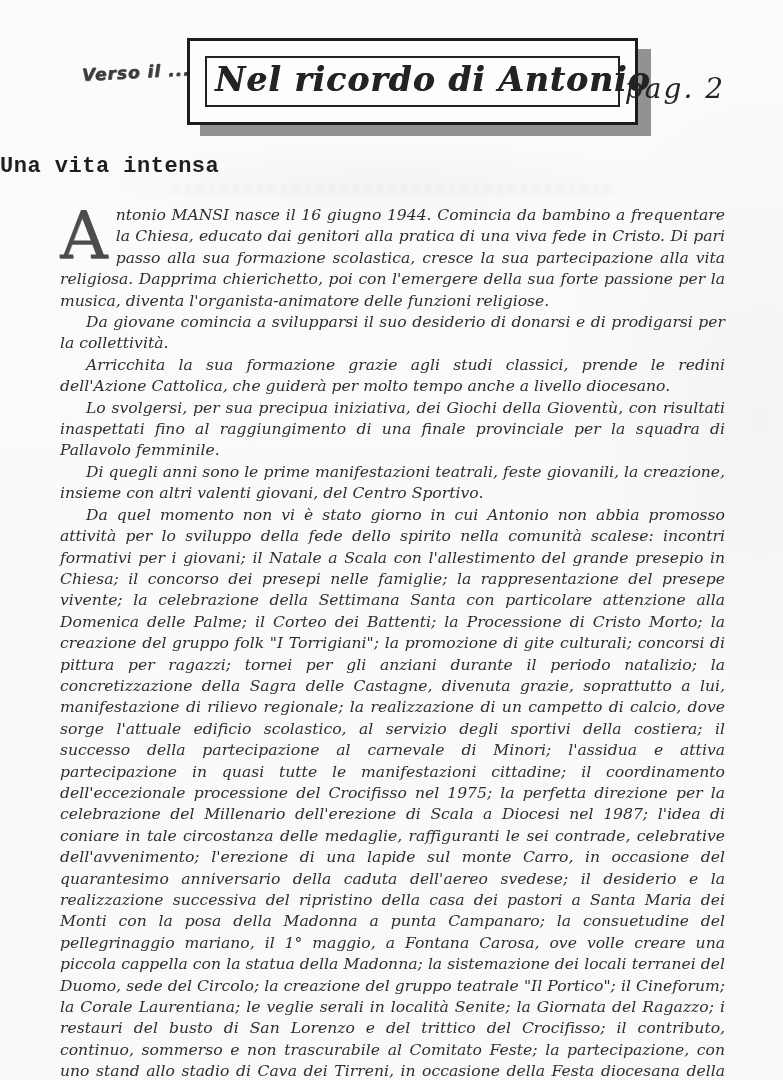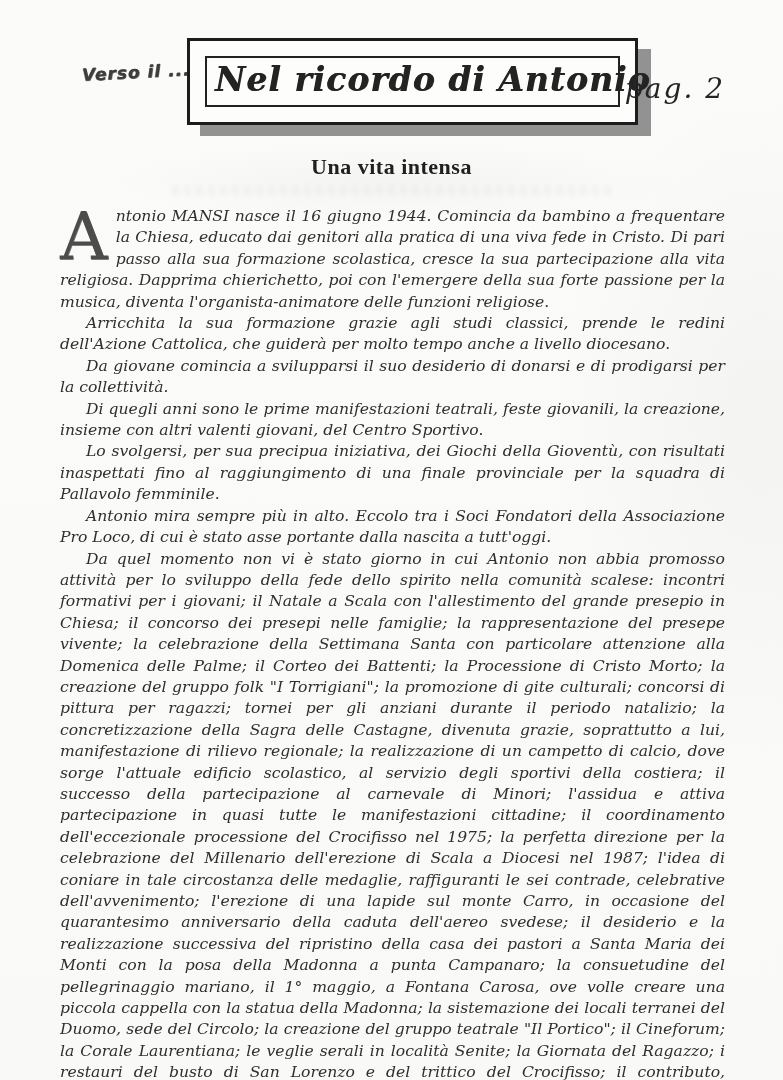--- a/index.html
+++ b/index.html
@@ -72,22 +72,21 @@
     font-family: "DejaVu Serif", serif;
     font-style: italic;
     font-size: 28px;
     color: #242424;
     letter-spacing: 2px;
   }
 
   
   .article-heading {
     margin: 16px 0 0 0;
-    text-align: center;
-    font-family: Liberation Serif, serif;
+    font-family: Liberation Mono, monospace;
     font-style: normal;
     font-weight: bold;
     font-size: 22px;
     letter-spacing: 0.5px;
     color: #1f1f1f;
   }
   .ghost-line {
     width: 440px;
     height: 11px;
     margin: 5px auto 0 auto;
@@ -145,21 +144,20 @@
   <h2 class="article-heading">Una vita intensa</h2>
 
   <div class="ghost-line"></div>
 
   <div class="article-body">
 
     <p class="opening">
       <span class="dropcap">A</span><span>ntonio MANSI nasce il 16 giugno 1944. Comincia da bambino a frequentare la Chiesa, educato dai genitori alla pratica di una viva fede in Cristo. Di pari passo alla sua formazione scolastica, cresce la sua partecipazione alla vita religiosa. Dapprima chierichetto, poi con l'emergere della sua forte passione per la musica, diventa l'organista-animatore delle funzioni religiose.</span>
     </p>
 
+    <p>Da giovane comincia a svilupparsi il suo desiderio di donarsi e di prodigarsi per la collettività.</p>
     <p>Arricchita la sua formazione grazie agli studi classici, prende le redini dell'Azione Cattolica, che guiderà per molto tempo anche a livello diocesano.</p>
-    <p>Da giovane comincia a svilupparsi il suo desiderio di donarsi e di prodigarsi per la collettività.</p>
+    <p>Lo svolgersi, per sua precipua iniziativa, dei Giochi della Gioventù, con risultati inaspettati fino al raggiungimento di una finale provinciale per la squadra di Pallavolo femminile.</p>
     <p>Di quegli anni sono le prime manifestazioni teatrali, feste giovanili, la creazione, insieme con altri valenti giovani, del Centro Sportivo.</p>
-    <p>Lo svolgersi, per sua precipua iniziativa, dei Giochi della Gioventù, con risultati inaspettati fino al raggiungimento di una finale provinciale per la squadra di Pallavolo femminile.</p>
-    <p>Antonio mira sempre più in alto. Eccolo tra i Soci Fondatori della Associazione Pro Loco, di cui è stato asse portante dalla nascita a tutt'oggi.</p>
     <p>Da quel momento non vi è stato giorno in cui Antonio non abbia promosso attività per lo sviluppo della fede dello spirito nella comunità scalese: incontri formativi per i giovani; il Natale a Scala con l'allestimento del grande presepio in Chiesa; il concorso dei presepi nelle famiglie; la rappresentazione del presepe vivente; la celebrazione della Settimana Santa con particolare attenzione alla Domenica delle Palme; il Corteo dei Battenti; la Processione di Cristo Morto; la creazione del gruppo folk "I Torrigiani"; la promozione di gite culturali; concorsi di pittura per ragazzi; tornei per gli anziani durante il periodo natalizio; la concretizzazione della Sagra delle Castagne, divenuta grazie, soprattutto a lui, manifestazione di rilievo regionale; la realizzazione di un campetto di calcio, dove sorge l'attuale edificio scolastico, al servizio degli sportivi della costiera; il successo della partecipazione al carnevale di Minori; l'assidua e attiva partecipazione in quasi tutte le manifestazioni cittadine; il coordinamento dell'eccezionale processione del Crocifisso nel 1975; la perfetta direzione per la celebrazione del Millenario dell'erezione di Scala a Diocesi nel 1987; l'idea di coniare in tale circostanza delle medaglie, raffiguranti le sei contrade, celebrative dell'avvenimento; l'erezione di una lapide sul monte Carro, in occasione del quarantesimo anniversario della caduta dell'aereo svedese; il desiderio e la realizzazione successiva del ripristino della casa dei pastori a Santa Maria dei Monti con la posa della Madonna a punta Campanaro; la consuetudine del pellegrinaggio mariano, il 1° maggio, a Fontana Carosa, ove volle creare una piccola cappella con la statua della Madonna; la sistemazione dei locali terranei del Duomo, sede del Circolo; la creazione del gruppo teatrale "Il Portico"; il Cineforum; la Corale Laurentiana; le veglie serali in località Senite; la Giornata del Ragazzo; i restauri del busto di San Lorenzo e del trittico del Crocifisso; il contributo, continuo, sommerso e non trascurabile al Comitato Feste; la partecipazione, con uno stand allo stadio di Cava dei Tirreni, in occasione della Festa diocesana della famiglia.</p>
 
   </div>
 </div>
 
 </body></html>

